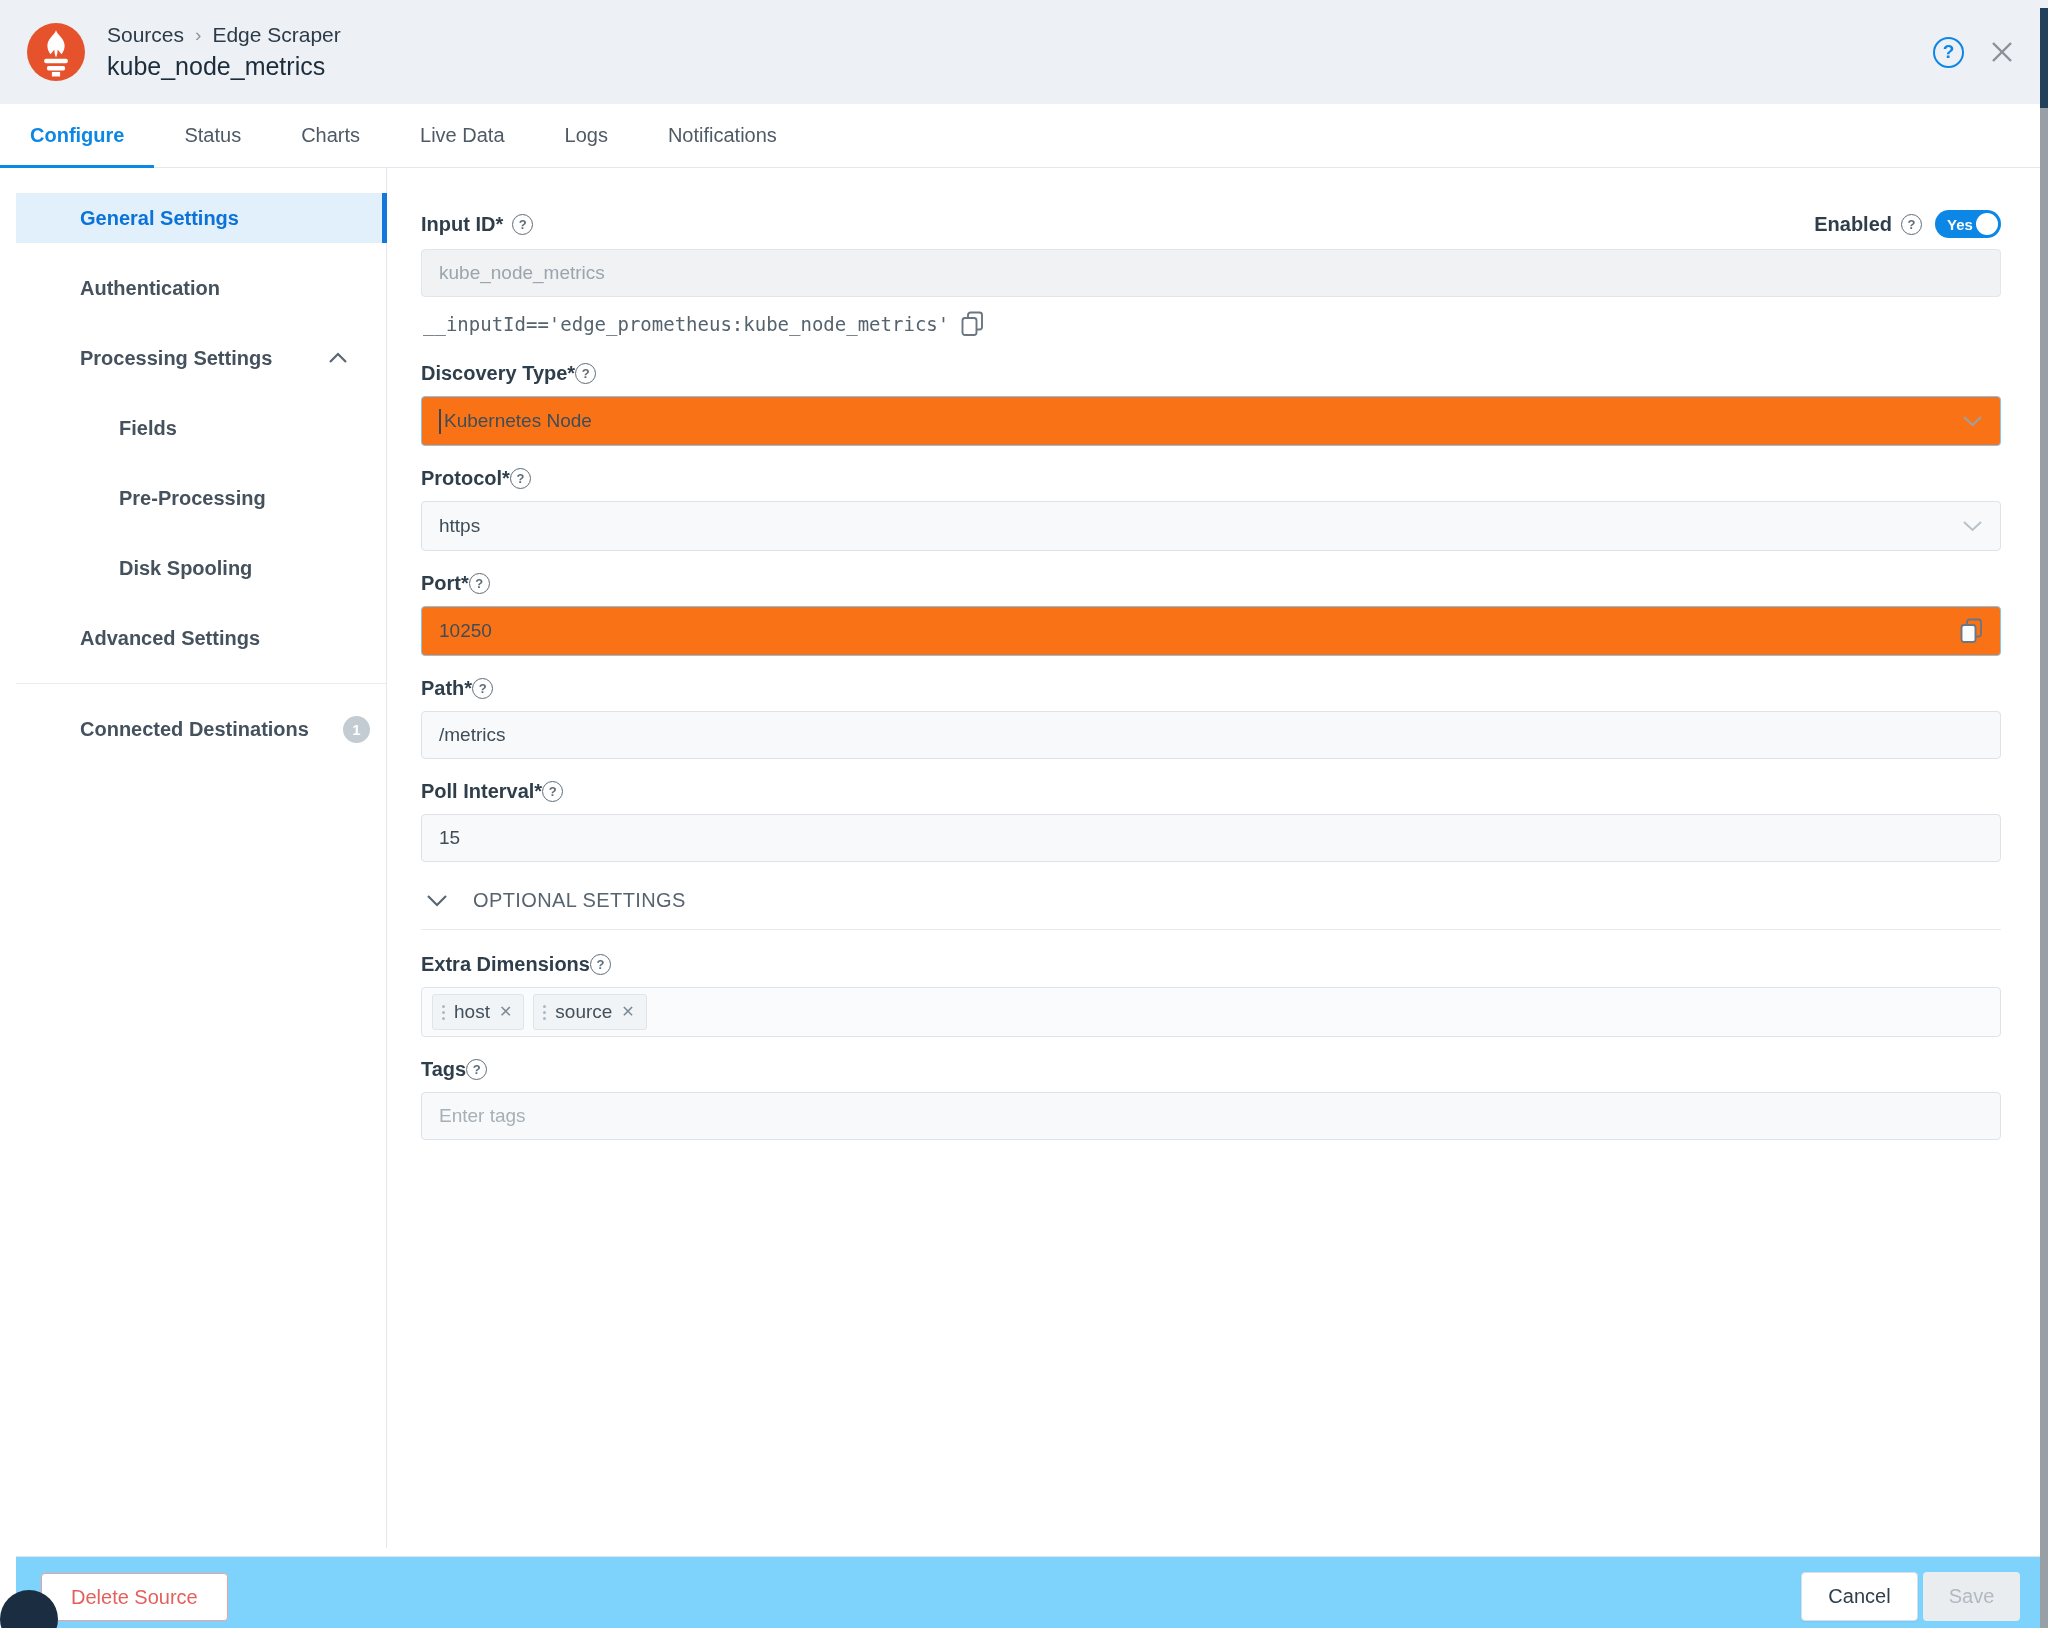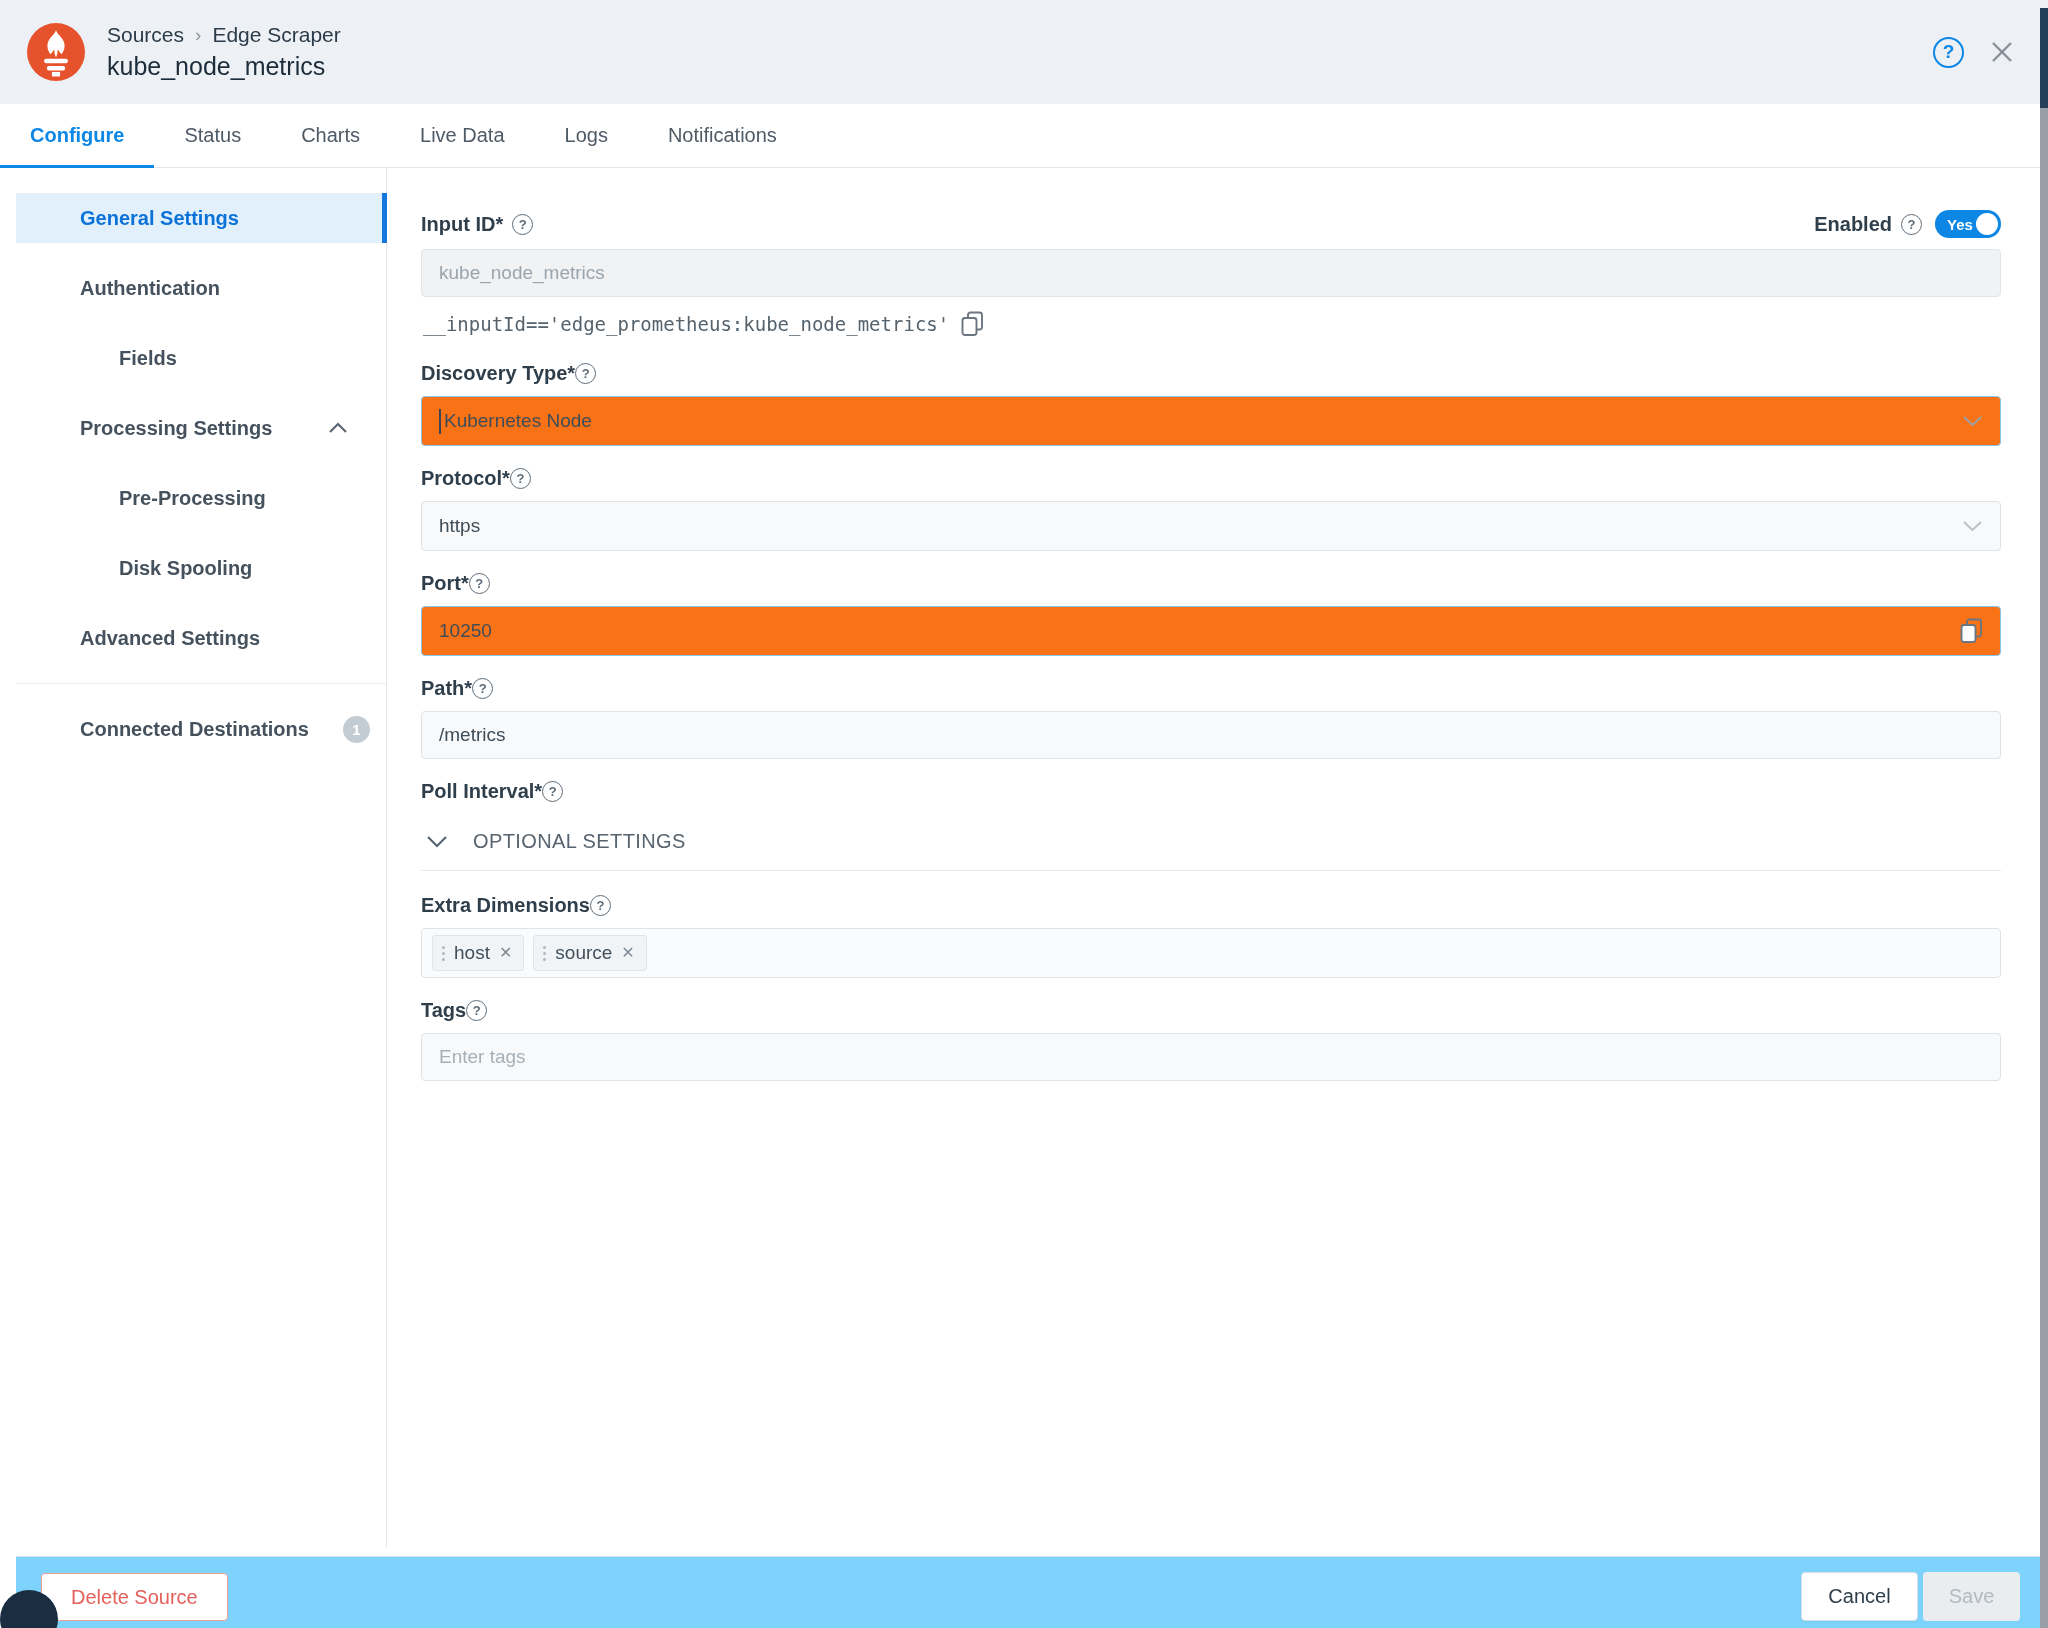--- a/index.html
+++ b/index.html
@@ -213,30 +213,30 @@
 
 <div class="content">
 
   <div class="sidebar">
     <div class="side-item active">
       <span>General Settings</span>
     </div>
     <div class="side-item">
       <span>Authentication</span>
     </div>
-    <div class="side-item level2">
-      <span>Fields</span>
-    </div>
     <div class="side-item">
       <span>Processing Settings</span>
       <span class="side-chevron">
         <svg width="20" height="12" viewBox="0 0 20 12">
             <polyline points="2,10 10,2 18,10" fill="none" stroke="#5a6672" stroke-width="2.2"></polyline>
           </svg>
       </span>
+    </div>
+    <div class="side-item level2">
+      <span>Fields</span>
     </div>
     <div class="side-item level2">
       <span>Pre-Processing</span>
     </div>
     <div class="side-item level2">
       <span>Disk Spooling</span>
     </div>
     <div class="side-item">
       <span>Advanced Settings</span>
     </div>
@@ -333,20 +333,23 @@
       <div class="text-input">
         <span>/metrics</span>
       </div>
     </div>
 
     <div class="fgroup">
       <div class="label-row">
         <span class="field-label">Poll Interval*</span>
         <span class="help-icon">?</span>
       </div>
+      <div class="text-input">
+        <span>15</span>
+      </div>
     </div>
 
     <div class="opt-header">
       <span style="display:flex;">
         <svg width="22" height="13" viewBox="0 0 22 13">
             <polyline points="2,2 11,11 20,2" fill="none" stroke="#5a6672" stroke-width="2.2"></polyline>
           </svg>
       </span>
       <span>OPTIONAL SETTINGS</span>
     </div>

